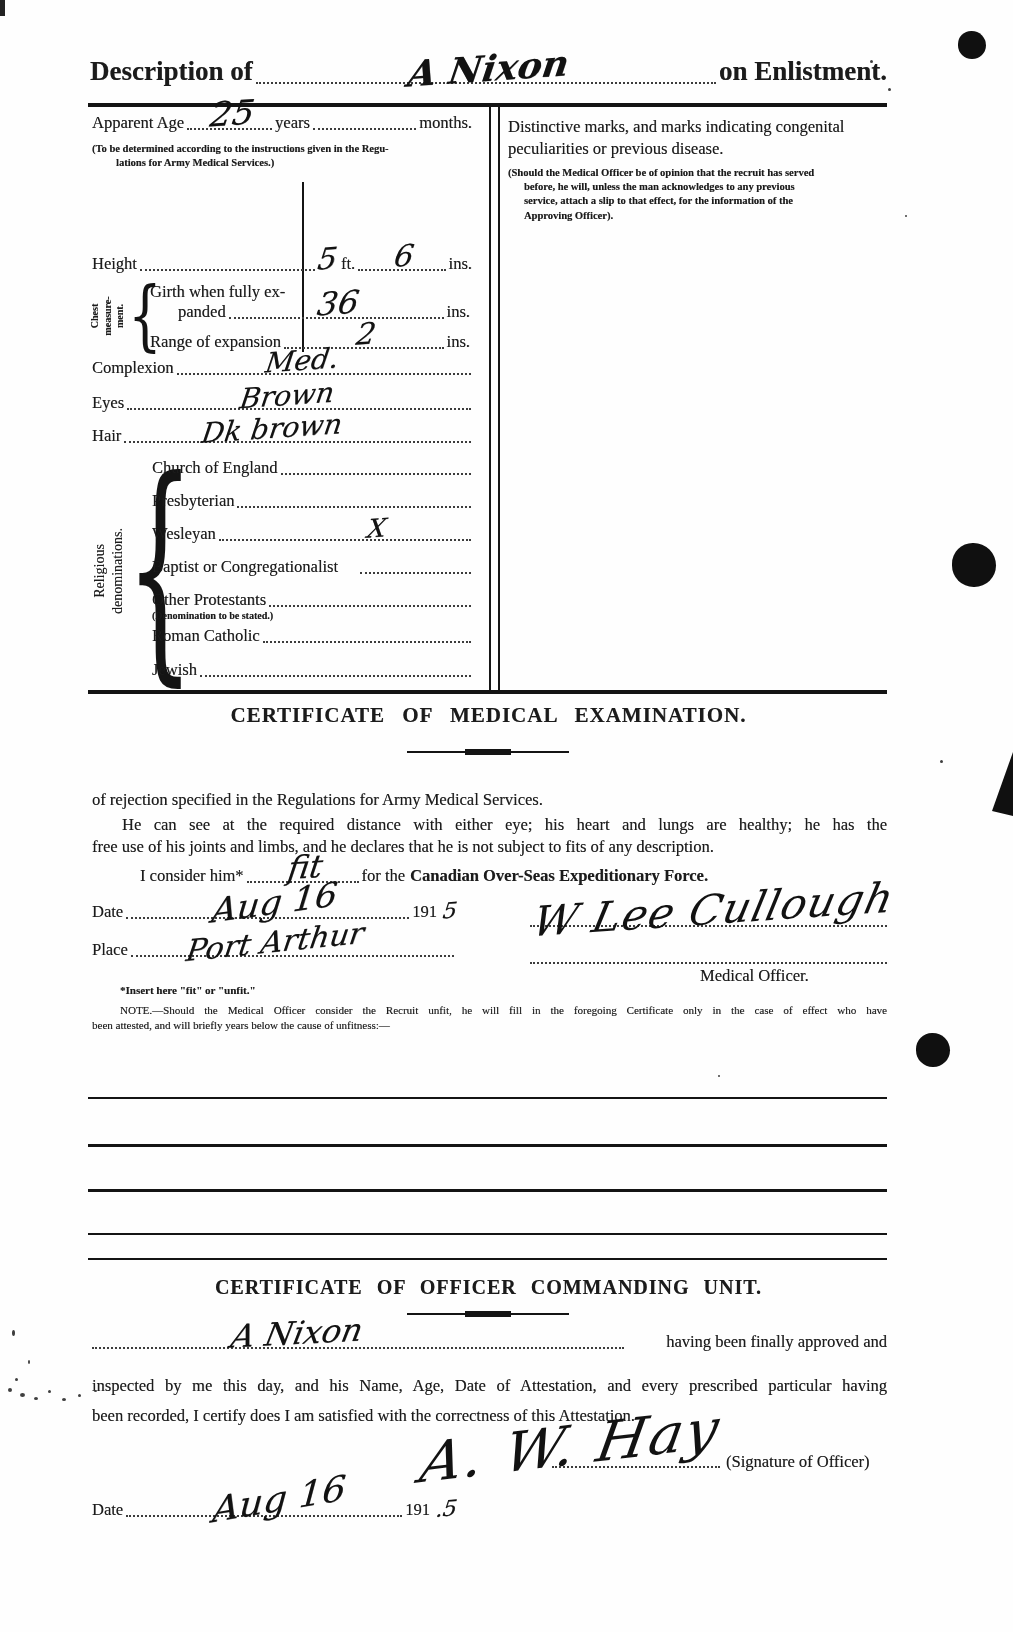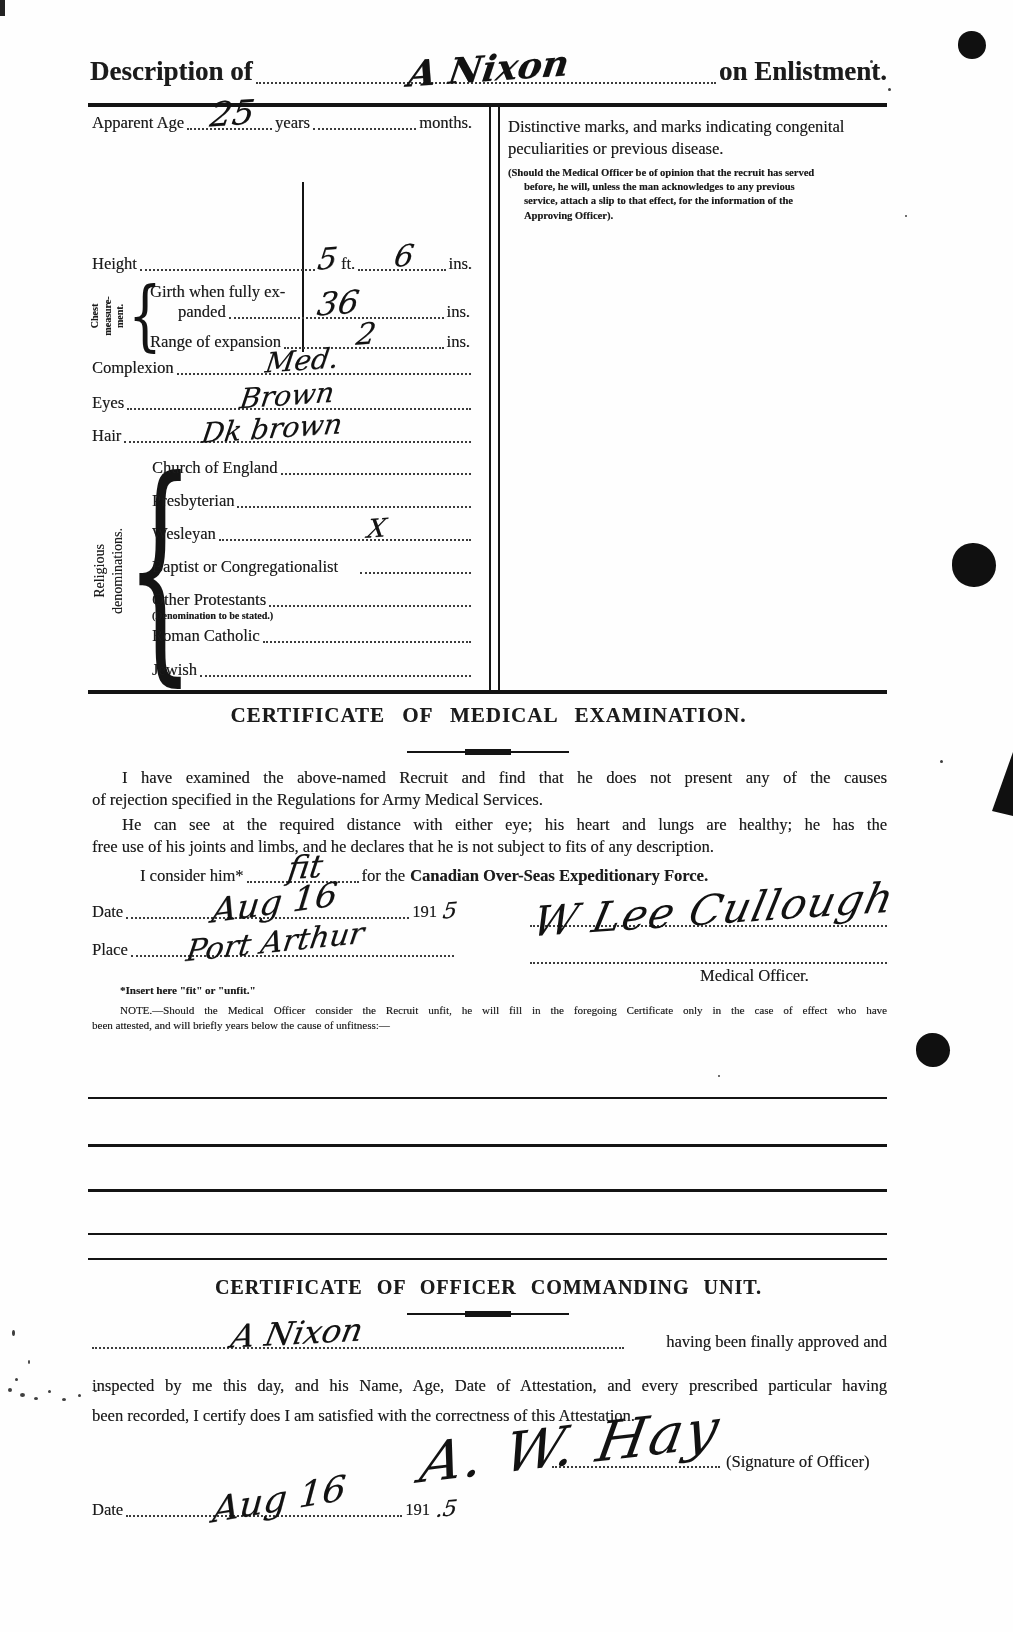--- a/index.html
+++ b/index.html
@@ -56,20 +56,24 @@
 
   <div class="abs row print" style="left:92px; top:113px; width:380px; font-size:16.5px;">
     <span class="lbl">Apparent Age</span>
     <span class="leader" style="flex:0 0 85px;">
       <span class="hwv" style="font-size:34px;">25</span>
     </span>
     <span class="lbl">years</span>
     <span class="leader"></span>
     <span class="lbl">months.</span>
   </div>
+  <div class="abs print smallnote" style="left:92px; top:142px; width:378px;">
+    <div class="nowrap">(To be determined according to the instructions given in the Regu-</div>
+    <div class="nowrap" style="padding-left:24px;">lations for Army Medical Services.)</div>
+  </div>
 
   <div class="abs rule" style="left:302px; top:182px; width:2px; height:170px;"></div>
 
   <div class="abs row print" style="left:92px; top:244px; width:380px; font-size:16.5px;">
     <span class="lbl">Height</span>
     <span class="leader" style="flex:2 1 auto;"></span>
     <span class="hw-inline" style="font-size:30px; margin:0 4px 0 0;">5</span>
     <span class="lbl">ft.</span>
     <span class="leader" style="flex:1 1 auto;">
       <span class="hwv" style="font-size:30px;">6</span>
@@ -175,21 +179,20 @@
   <div class="abs print smallnote" style="left:508px; top:166px; width:380px;">
     <div class="nowrap">(Should the Medical Officer be of opinion that the recruit has served</div>
     <div class="nowrap" style="padding-left:16px;">before, he will, unless the man acknowledges to any previous</div>
     <div class="nowrap" style="padding-left:16px;">service, attach a slip to that effect, for the information of the</div>
     <div class="nowrap" style="padding-left:16px;">Approving Officer).</div>
   </div>
 
   <div class="abs print heading" style="left:90px; top:703px; width:797px; font-size:21px;">CERTIFICATE OF MEDICAL EXAMINATION.</div>
   <div class="shortrule" style="left:407px; top:751px; width:162px;"></div>
 
-  <div class="abs print jline" style="left:92px; top:768px; width:795px; font-size:16.5px; text-indent:30px;">I have examined the above-named Recruit and find that he does not present any of the causes</div>
   <div class="abs print" style="left:92px; top:790px; width:795px; font-size:16.5px;">of rejection specified in the Regulations for Army Medical Services.</div>
 
   <div class="abs print jline" style="left:92px; top:815px; width:795px; font-size:16.5px; text-indent:30px;">He can see at the required distance with either eye; his heart and lungs are healthy; he has the</div>
   <div class="abs print" style="left:92px; top:837px; width:795px; font-size:16.5px;">free use of his joints and limbs, and he declares that he is not subject to fits of any description.</div>
 
   <div class="abs row print" style="left:140px; top:866px; width:650px; font-size:16.5px;">
     <span class="lbl">I consider him*</span>
     <span class="leader leader-fixed" style="flex:0 0 112px;">
       <span class="hwv" style="font-size:32px;">fit</span>
     </span>

